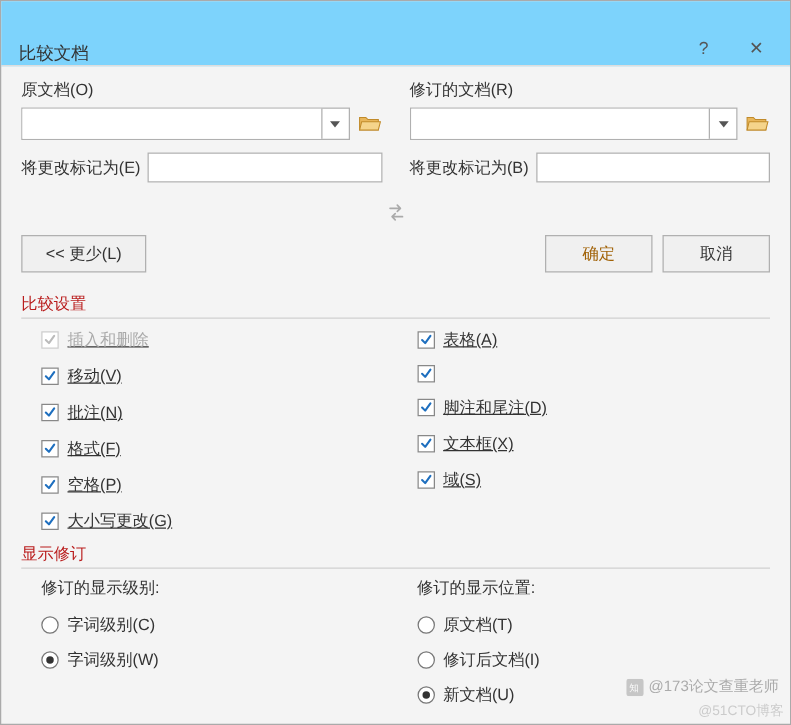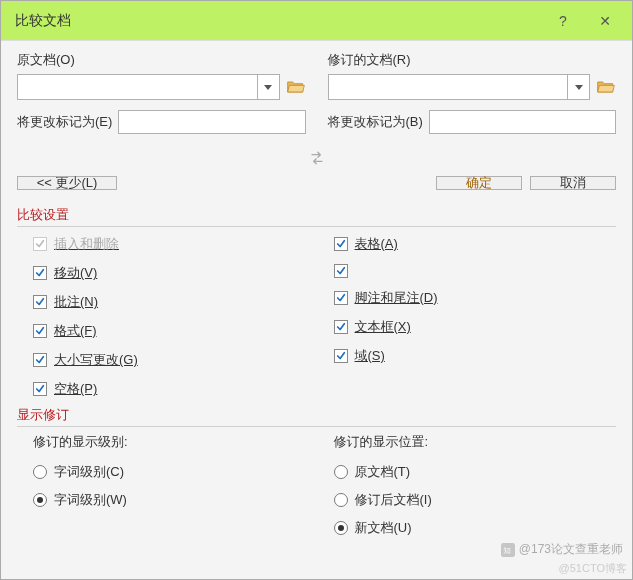--- a/index.html
+++ b/index.html
@@ -15,25 +15,25 @@
   }
   .dialog {
     width: 100%;
     height: 100%;
     background: #f4f4f4;
     border: 1px solid #aaa;
     display: flex;
     flex-direction: column;
   }
   .titlebar {
-    height: 40px;
+    height: 52px;
     display: flex;
-    align-items: center;
+    align-items: flex-end;
     padding: 0 6px 0 14px;
-    background: #bef264;
+    background: #7dd3fc;
     border-bottom: 1px solid #ddd;
   }
   .titlebar .title { flex: 1; font-size: 14px; }
   .titlebar .tbtn {
     width: 42px; height: 28px;
     display: flex; align-items: center; justify-content: center;
     font-size: 14px; color: #555;
     cursor: pointer;
   }
   .content {
@@ -78,21 +78,21 @@
     display: flex; justify-content: center; padding: 14px 0 8px 0;
     color: #999;
   }
   .swap-row svg { width: 20px; height: 20px; display: block; }
   .buttons-row {
     display: flex; align-items: center; gap: 8px;
     margin-bottom: 12px;
   }
   .spacer { flex: 1; }
   .btn {
-    min-width: 86px; height: 14px;
+    min-width: 86px; height: 30px;
     background: #f0f0f0; border: 1px solid #b0b0b0;
     display: flex; align-items: center; justify-content: center;
     font-size: 13px; cursor: pointer;
   }
   .btn.less { min-width: 100px; }
   .btn.ok { color: #a16207; margin-left: 37px; }
   .section-header {
     font-size: 13px; color: #b91c1c; margin: 4px 0 2px 0;
   }
   .section-header::after {
@@ -251,29 +251,29 @@
               </svg>
             </div>
             <span>格式(F)</span>
           </div>
           <div class="chk">
             <div class="chk-box checked">
               <svg viewBox="0 0 12 12">
                 <path d="M2 6l3 3 5-7" stroke="#1e6fbf" stroke-width="2" fill="none" stroke-linecap="round" stroke-linejoin="round"></path>
               </svg>
             </div>
+            <span>空格(P)</span>
+          </div>
+          <div class="chk">
+            <div class="chk-box checked">
+              <svg viewBox="0 0 12 12">
+                <path d="M2 6l3 3 5-7" stroke="#1e6fbf" stroke-width="2" fill="none" stroke-linecap="round" stroke-linejoin="round"></path>
+              </svg>
+            </div>
             <span>大小写更改(G)</span>
-          </div>
-          <div class="chk">
-            <div class="chk-box checked">
-              <svg viewBox="0 0 12 12">
-                <path d="M2 6l3 3 5-7" stroke="#1e6fbf" stroke-width="2" fill="none" stroke-linecap="round" stroke-linejoin="round"></path>
-              </svg>
-            </div>
-            <span>空格(P)</span>
           </div>
         </div>
       <div class="settings-col" id="cmp-right">
           <div class="chk">
             <div class="chk-box checked">
               <svg viewBox="0 0 12 12">
                 <path d="M2 6l3 3 5-7" stroke="#1e6fbf" stroke-width="2" fill="none" stroke-linecap="round" stroke-linejoin="round"></path>
               </svg>
             </div>
             <span>表格(A)</span>

